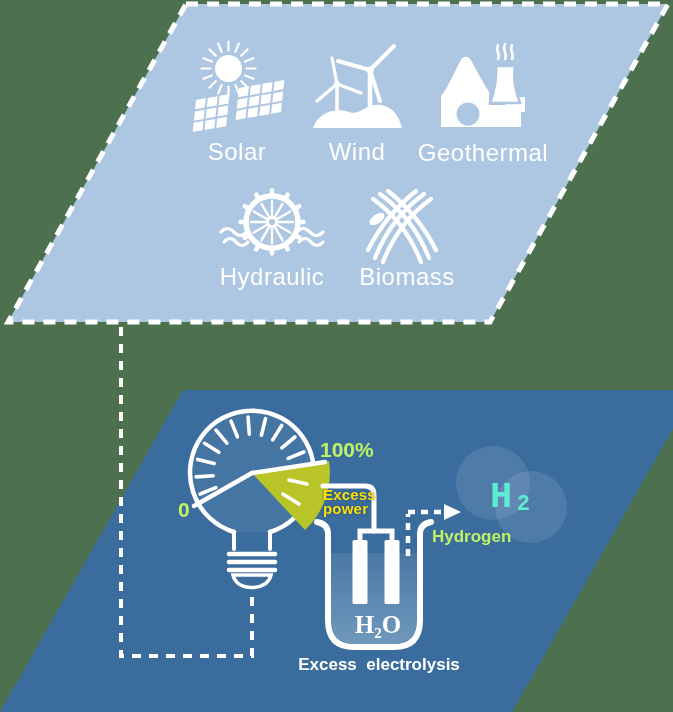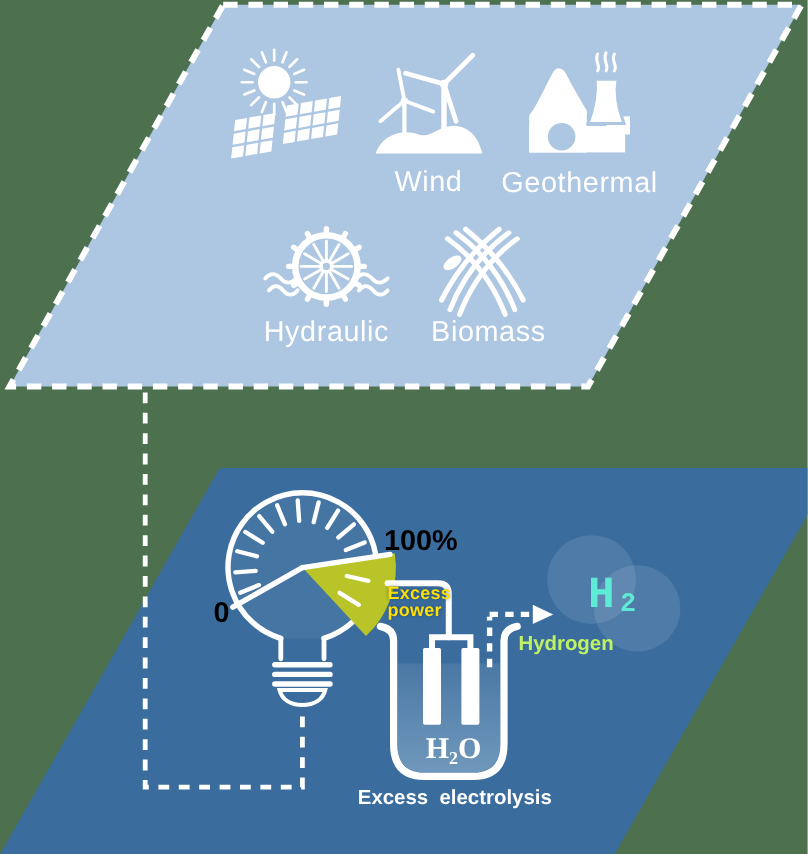--- a/index.html
+++ b/index.html
@@ -6,21 +6,21 @@
   .stage{
     position:relative;width:673px;height:712px;overflow:hidden;
     background:#4d704f;
     font-family:"Liberation Sans", sans-serif;
   }
   .stage svg{position:absolute;left:0;top:0;}
   .lbl{
     position:absolute;color:#ffffff;text-align:center;
     font-size:24px;letter-spacing:.5px;line-height:1;white-space:pre;
   }
-  .pct{position:absolute;color:#000000;font-weight:bold;font-size:24px;line-height:1;}
+  .pct{position:absolute;color:#bef264;font-weight:bold;font-size:21px;line-height:1;}
   .excess{
     position:absolute;left:323px;top:488px;color:#ffde00;font-weight:bold;
     font-size:15px;line-height:13.5px;letter-spacing:.2px;
     text-shadow:0 0 3px rgba(10,40,80,.55);
   }
   .hydrogen{position:absolute;left:432px;top:528px;color:#bef264;font-weight:bold;font-size:17px;line-height:1;}
   .h2big{
     position:absolute;left:490px;top:468px;color:#5eead4;font-weight:bold;font-size:37px;line-height:1;
     font-family:Liberation Mono, monospace;
     margin-top:11px;
@@ -226,20 +226,21 @@
       <path d="M317,522 Q328,524 328,534 L328,620 Q328,647 354,647 L394,647 Q420,647 420,620 L420,534 Q420,524 431,522" fill="none" stroke="#ffffff" stroke-width="6" stroke-linecap="round"></path>
     </g>
 
     <g stroke="#ffffff" stroke-width="4.5" fill="none">
       <line x1="408" y1="556" x2="408" y2="514" stroke-dasharray="7 6"></line>
       <line x1="408" y1="512" x2="443" y2="512" stroke-dasharray="7 6"></line>
       <polygon points="444,504 461,512 444,520" fill="#ffffff" stroke="none"></polygon>
     </g>
   </svg>
 
+  <div class="lbl" style="left:182px;top:140px;width:110px;">Solar</div>
   <div class="lbl" style="left:302px;top:140px;width:110px;">Wind</div>
   <div class="lbl" style="left:413px;top:141px;width:140px;">Geothermal</div>
   <div class="lbl" style="left:337px;top:265px;width:140px;">Biomass</div>
   <div class="lbl" style="left:202px;top:265px;width:140px;">Hydraulic</div>
 
   <div class="pct" style="left:320px;top:439px;">100%</div>
   <div class="pct" style="left:178px;top:499px;">0</div>
 
   <div class="excess">
     <div>Excess</div>

